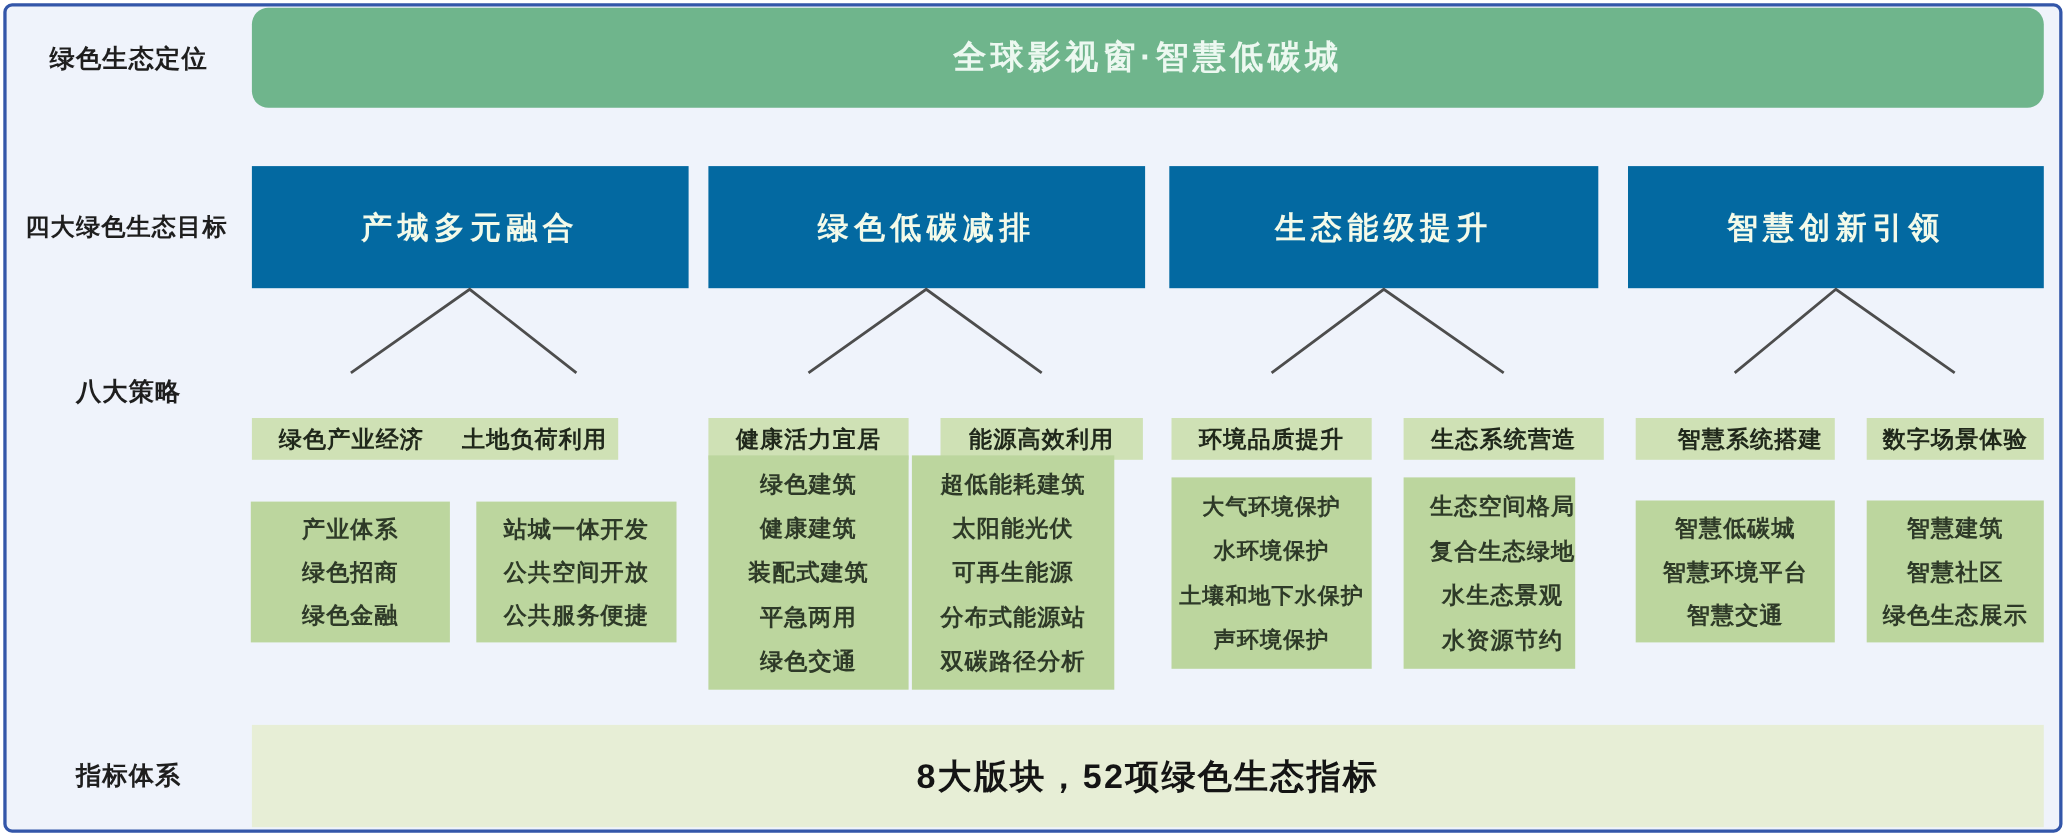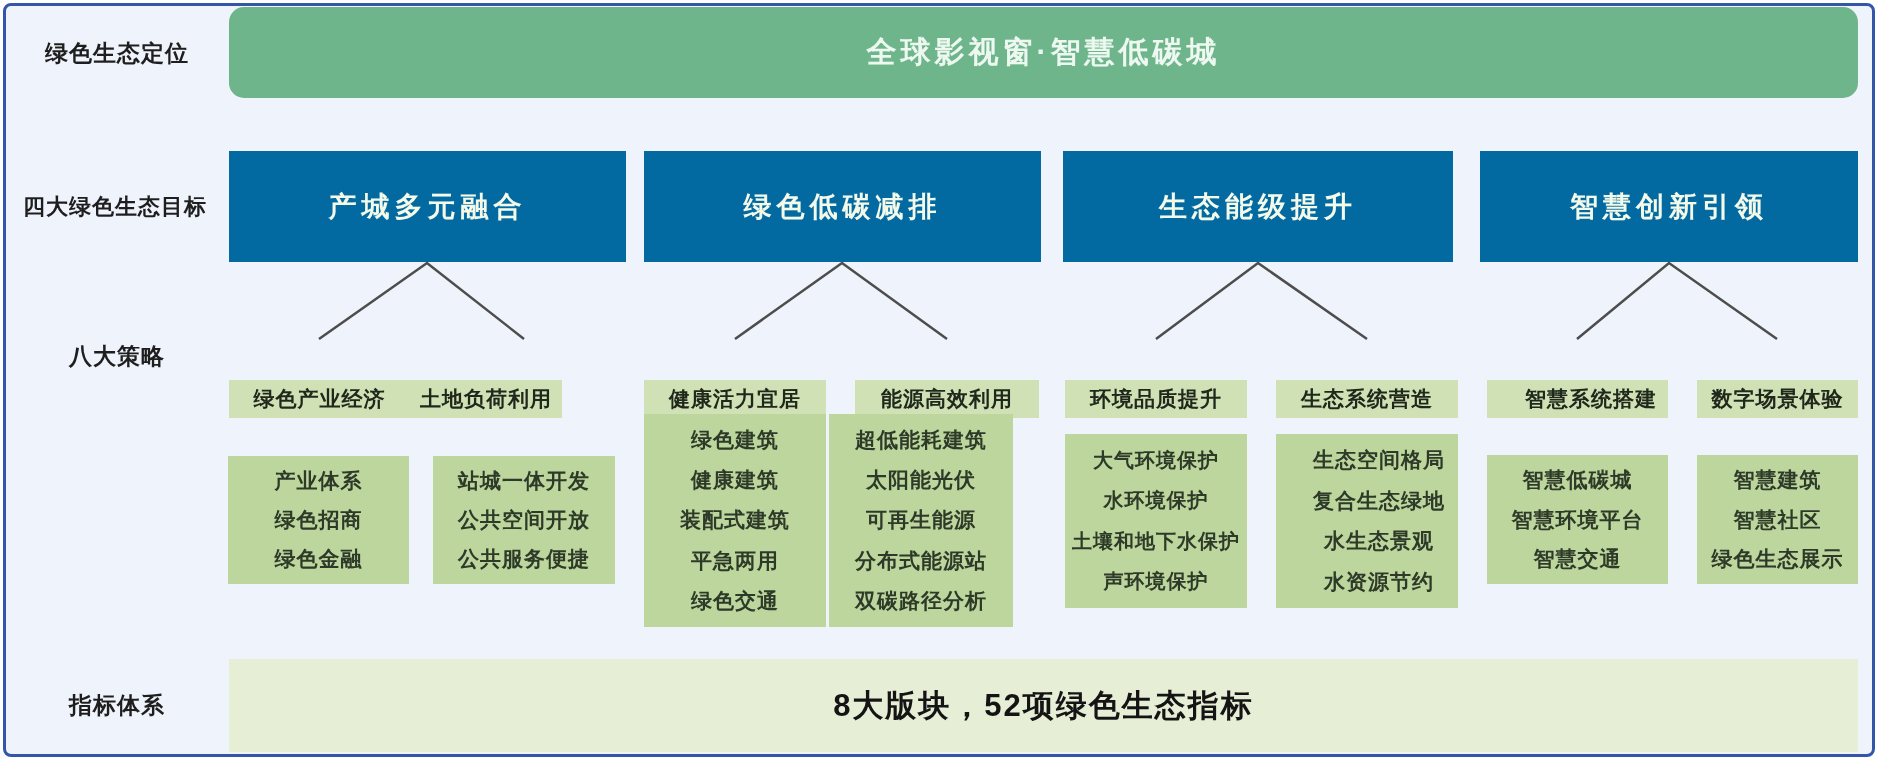--- a/index.html
+++ b/index.html
@@ -35,21 +35,21 @@
   .s7{left:1487px;width:181px;padding-left:27px;} .s8{left:1697px;width:161px;}
   
   .detail{background:#bcd69e;color:#2e3a28;font-size:21px;font-weight:600;
           flex-direction:column;justify-content:space-evenly;letter-spacing:1px;}
   .detail .line{display:block;white-space:nowrap;}
   .d1{left:228px;width:181px;top:456px;height:128px;}
   .d2{left:433px;width:182px;top:456px;height:128px;}
   .d3{left:644px;width:182px;top:414px;height:213px;}
   .d4{left:829px;width:184px;top:414px;height:213px;}
   .d5{left:1065px;width:182px;top:434px;height:174px;font-size:20px;}
-  .d6{left:1276px;width:182px;top:434px;height:174px;padding-left:24px;}
+  .d6{left:1276px;width:156px;top:434px;height:174px;padding-left:24px;}
   .d7{left:1487px;width:181px;top:455px;height:129px;}
   .d8{left:1697px;width:161px;top:455px;height:129px;}
   
   .indicator{left:229px;top:659px;width:1629px;height:93px;background:#e7eed6;
              color:#141414;font-size:31px;font-weight:bold;letter-spacing:2px;}
   
   .connectors{position:absolute;left:0;top:0;width:1878px;height:760px;
               pointer-events:none;}
 </style>
 </head>

